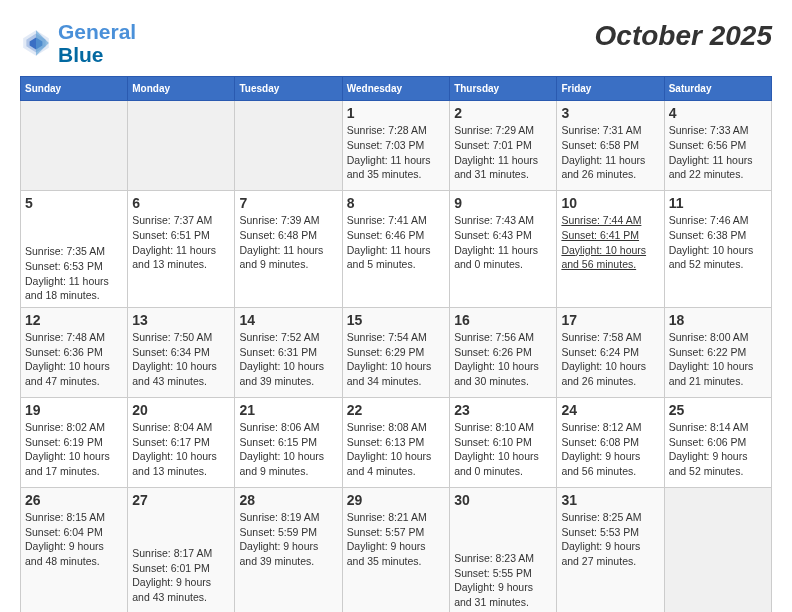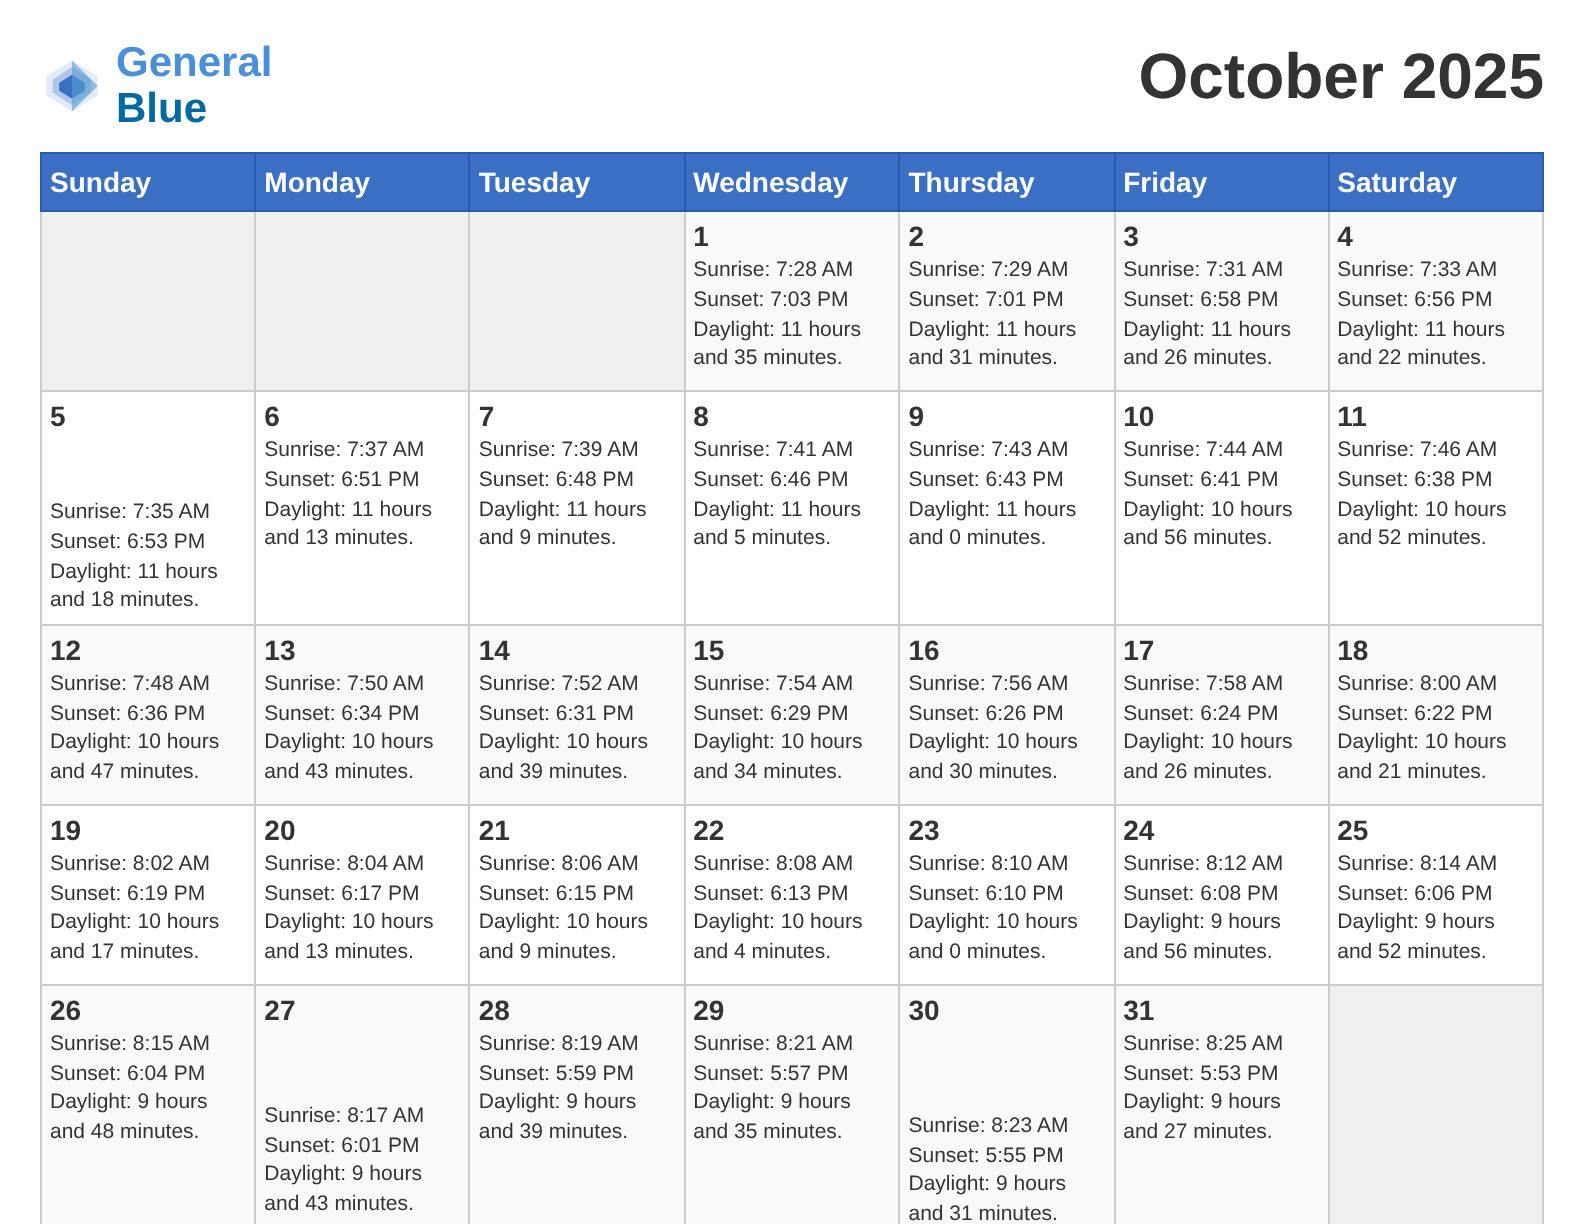--- a/index.html
+++ b/index.html
@@ -31,40 +31,41 @@
       color: #4a90d9;
     }
     .logo-icon {
       width: 32px;
       height: 32px;
     }
     .title-block {
       text-align: right;
     }
     .title-block h1 {
-      font-size: 32px;
+      font-size: 28px;
       font-weight: bold;
       color: #333;
+      font-style: italic;
     }
     .title-block h2 {
       font-size: 16px;
       font-weight: normal;
       color: #555;
     }
     table {
       width: 100%;
       border-collapse: collapse;
       font-size: 11px;
     }
     thead tr th {
       background: #3a6fc4;
       color: #fff;
       padding: 6px 4px;
       text-align: left;
-      font-size: 14px;
+      font-size: 10px;
       font-weight: bold;
       border: 1px solid #2a5ab0;
     }
     tbody tr td {
       border: 1px solid #ccc;
       vertical-align: top;
       padding: 4px;
       height: 90px;
       width: 108px;
       color: #333;
@@ -179,21 +180,21 @@
 Daylight: 11 hours and 5 minutes.</div>
         </td>
         <td>
           <span class="day-num">9</span>
           <div class="day-info" style="white-space: pre-line;">Sunrise: 7:43 AM
 Sunset: 6:43 PM
 Daylight: 11 hours and 0 minutes.</div>
         </td>
         <td>
           <span class="day-num">10</span>
-          <div class="day-info" style="white-space: pre-line;">Sunrise: 7:44 AM
+          <div class="day-info" style="white-space: pre-line; text-decoration: underline;">Sunrise: 7:44 AM
 Sunset: 6:41 PM
 Daylight: 10 hours and 56 minutes.</div>
         </td>
         <td>
           <span class="day-num">11</span>
           <div class="day-info" style="white-space: pre-line;">Sunrise: 7:46 AM
 Sunset: 6:38 PM
 Daylight: 10 hours and 52 minutes.</div>
         </td>
       </tr>

